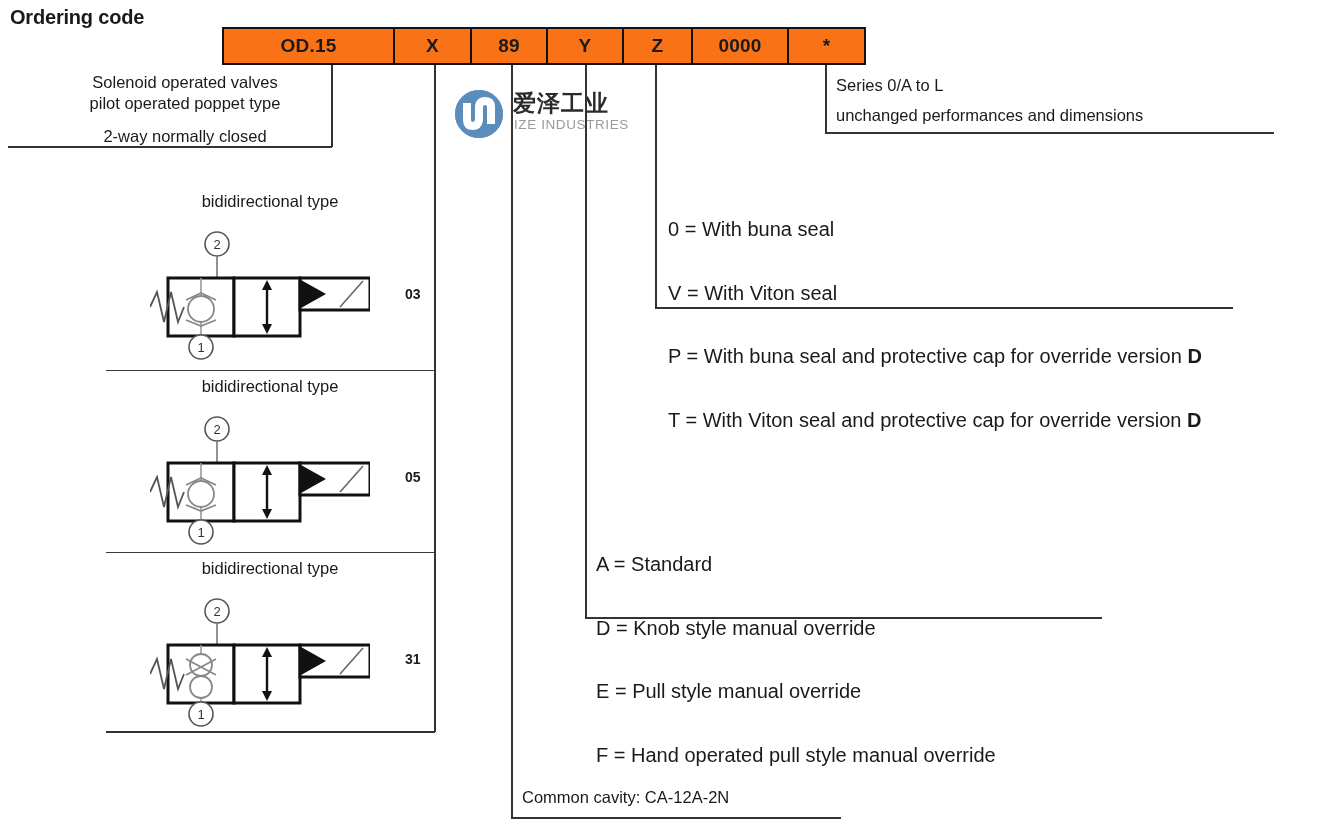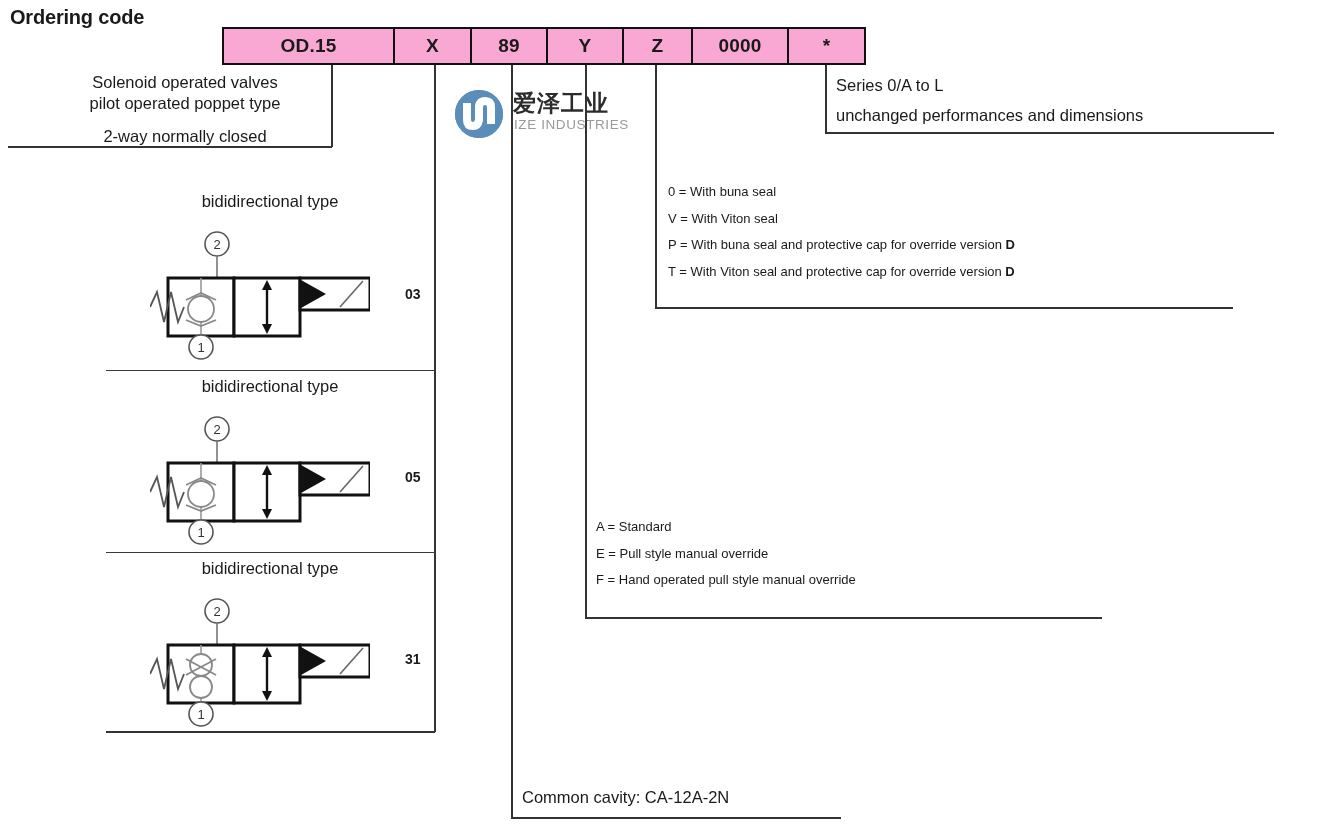--- a/index.html
+++ b/index.html
@@ -41,39 +41,39 @@
   }
   .code-cell {
     border-right: 2px solid #111;
     box-sizing: border-box;
     display: flex;
     align-items: center;
     justify-content: center;
     font-size: 19px;
     font-weight: bold;
     letter-spacing: 0.2px;
-    background: #f9a8d4;
+    background: #f97316;
   }
   .code-cell:last-child { border-right: none; }
 
   
   .hline { background: #3a3a3a; height: 1px; }
   .hline-d { background: #333; height: 1.5px; }
   .vline-d { background: #333; width: 1.5px; }
 
   
   .txt {
     font-size: 16.5px;
     line-height: 21px;
     white-space: pre;
   }
   .txt-right { text-align: center; }
   .b { font-weight: bold; }
 
-  .opt-line { font-size: 13px; line-height: 26.5px; white-space: pre; }
+  .opt-line { font-size: 20px; line-height: 26.5px; white-space: pre; margin-top: 37px; }
 
   
   .valve-label {
     font-size: 16.5px;
     text-align: center;
     width: 328px;
   }
   .valve-code {
     font-size: 14px;
     font-weight: bold;
@@ -141,20 +141,21 @@
     <div class="opt-line"><span>0</span><span> = With buna seal</span><span class="b"></span></div>
     <div class="opt-line"><span>V</span><span> = With Viton seal</span><span class="b"></span></div>
     <div class="opt-line"><span>P</span><span> = With buna seal and protective cap for override version </span><span class="b">D</span></div>
     <div class="opt-line"><span>T</span><span> = With Viton seal and protective cap for override version </span><span class="b">D</span></div>
   </div>
   <div class="abs vline-d" style="left:655px; top:65px; height:243px;"></div>
   <div class="abs hline-d" style="left:655px; top:307px; width:578px;"></div>
 
   <div class="abs" style="left:596px; top:514px; width:520px;">
     <div class="opt-line"><span>A</span><span> = Standard</span></div>
+    <div class="opt-line"><span>D</span><span> = Knob style manual override</span></div>
     <div class="opt-line"><span>E</span><span> = Pull style manual override</span></div>
     <div class="opt-line"><span>F</span><span> = Hand operated pull style manual override</span></div>
   </div>
   <div class="abs vline-d" style="left:585px; top:65px; height:553px;"></div>
   <div class="abs hline-d" style="left:585px; top:617px; width:517px;"></div>
 
   <div class="abs txt" style="left:522px; top:787px;">Common cavity: CA-12A-2N</div>
   <div class="abs vline-d" style="left:511px; top:65px; height:753px;"></div>
   <div class="abs hline-d" style="left:511px; top:817px; width:330px;"></div>
 

